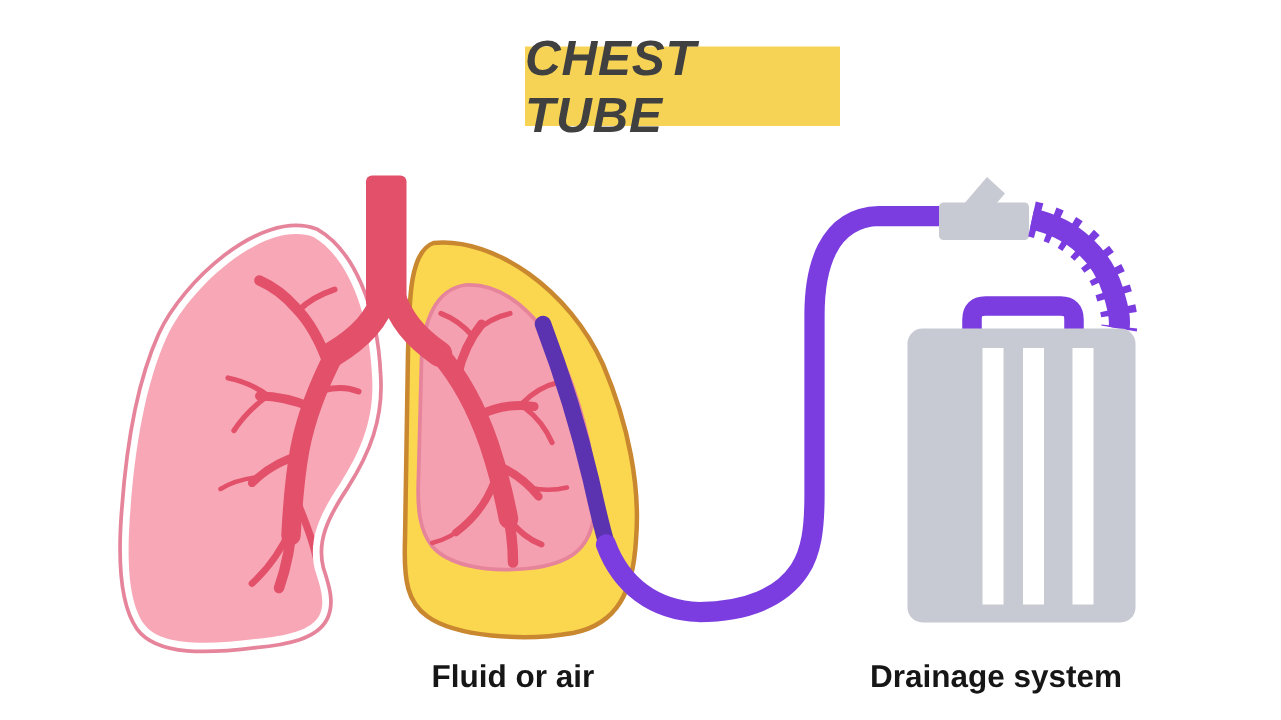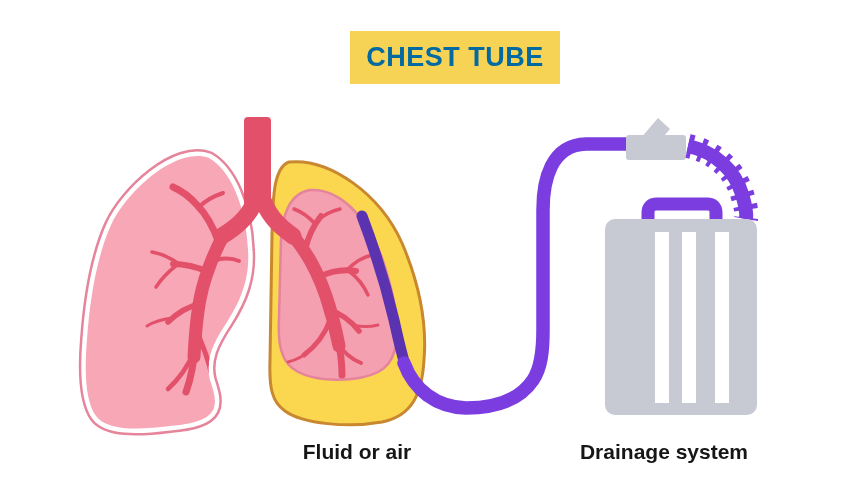--- a/index.html
+++ b/index.html
@@ -4,27 +4,27 @@
 <style>
   html,body{margin:0;padding:0;background:#ffffff;}
   .stage{
     position:relative;width:854px;height:480px;background:#ffffff;
     overflow:hidden;font-family:"Liberation Sans",sans-serif;
   }
   .stage svg{position:absolute;left:0;top:0;}
   .banner-text{
     position:absolute;left:350px;top:31px;width:210px;height:53px;
     display:flex;align-items:center;justify-content:center;
-    font-weight:bold;font-size:27px;letter-spacing:.5px;color:#0369a1;
+    font-weight:bold;font-size:33px;letter-spacing:.5px;color:#404040;font-style:italic;
   }
   .part-label{
     position:absolute;top:440px;transform:translateX(-50%);
     font-size:21px;font-weight:600;color:#161616;white-space:nowrap;
   }
-  .label-fluid{left:357px;}
+  .label-fluid{left:342px;}
   .label-drain{left:664px;}
 </style>
 </head>
 <body>
 
 <div class="stage">
 
   <svg width="854" height="480" viewBox="0 0 854 480">
     <defs>
       <clipPath id="clipLeftLung">

